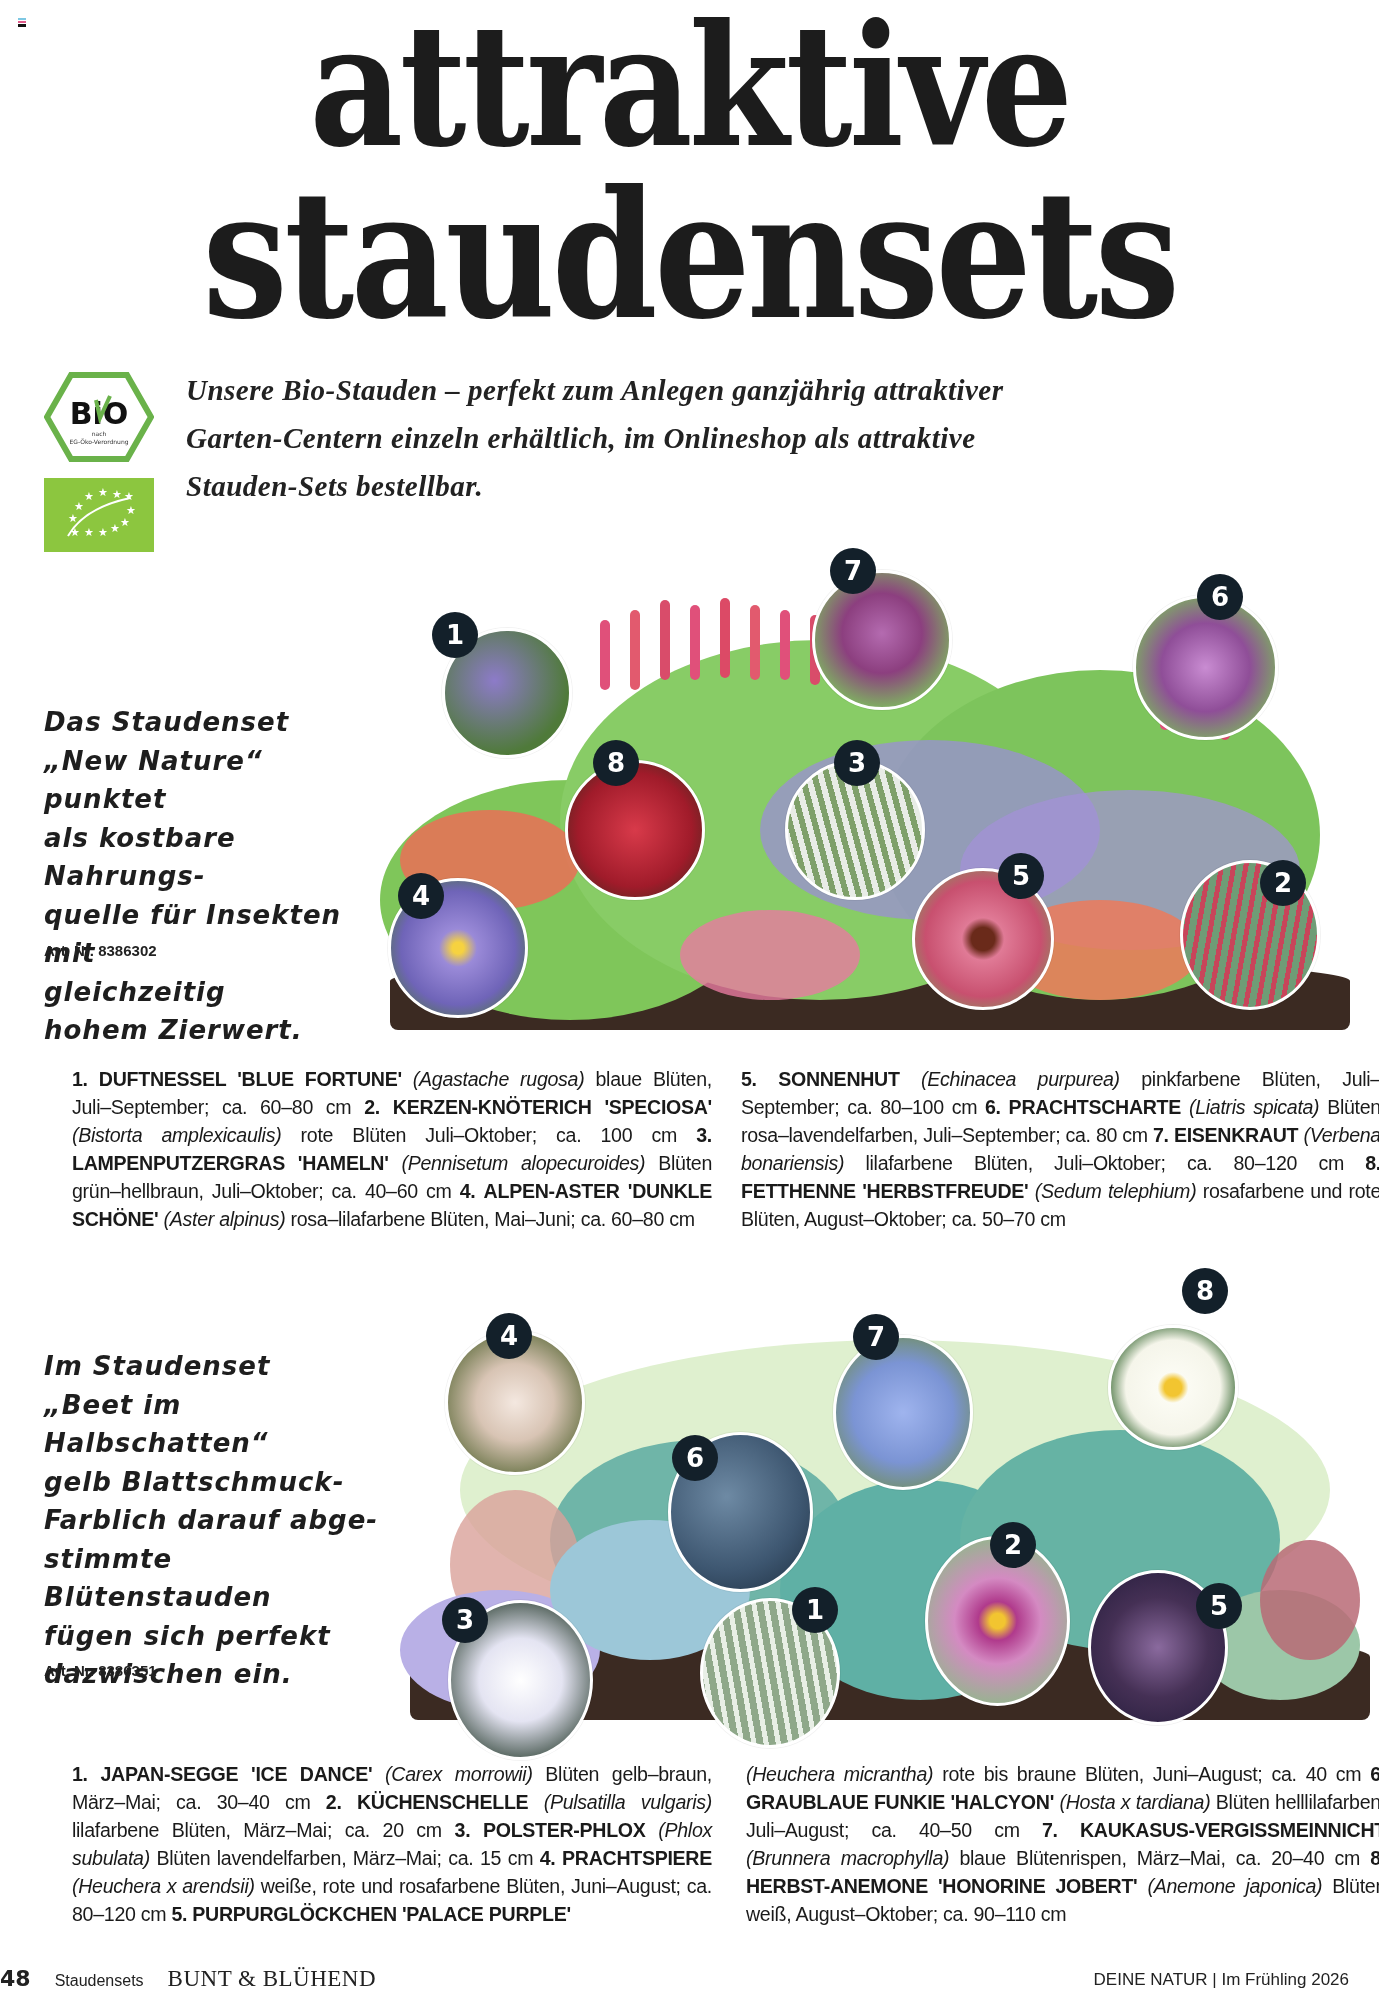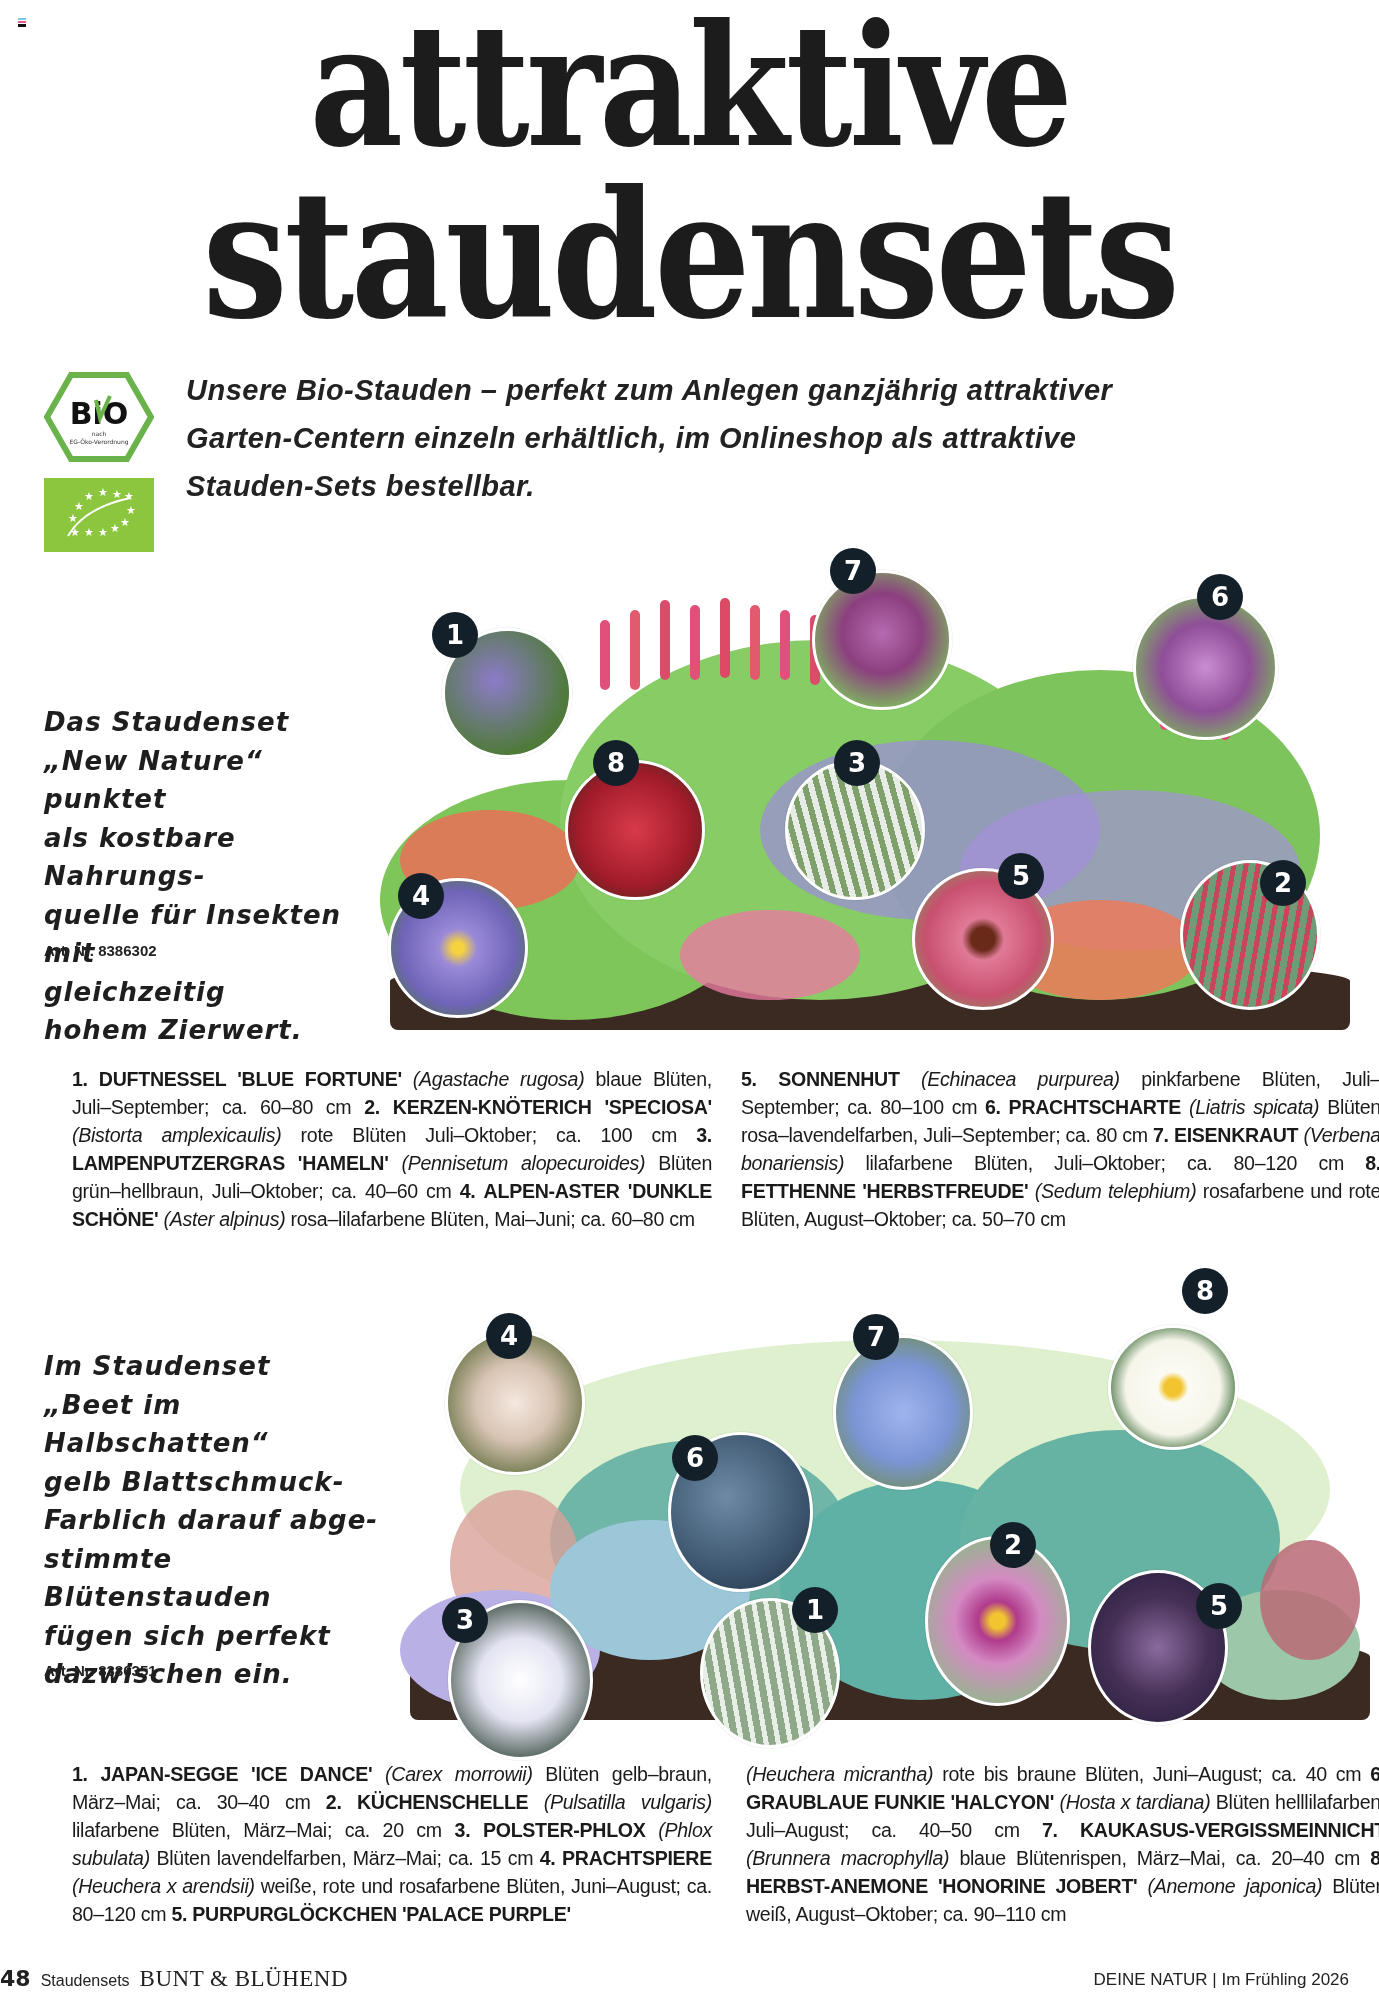--- a/index.html
+++ b/index.html
@@ -12,21 +12,21 @@
   .title { position: absolute; left: 0; width: 1379px; text-align: center;
     font-family: "DejaVu Serif", "Liberation Serif", serif; font-weight: bold;
     color: #1c1c1c; letter-spacing: -4px; line-height: 1; transform: scaleX(0.86); transform-origin: center; }
   .title.l1 { top: 2px; font-size: 168px; }
   .title.l2 { top: 168px; font-size: 176px; }
 
   .bio-logo { position: absolute; left: 44px; top: 372px; width: 110px; height: 90px; }
   .eu-logo { position: absolute; left: 44px; top: 478px; width: 110px; height: 74px; background: #8cc63f; }
 
   .intro { position: absolute; left: 186px; top: 366px; width: 1120px;
-    font-family: Liberation Sans, sans-serif; font-style: italic; font-weight: bold;
+    font-family: Liberation Serif, serif; font-style: italic; font-weight: bold;
     font-size: 29px; line-height: 48px; color: #222; letter-spacing: 0.5px; }
 
   .caption { position: absolute; left: 44px; width: 340px;
     font-family: "DejaVu Sans", sans-serif; font-style: italic; font-weight: bold;
     font-size: 26px; line-height: 38.5px; color: #1e1e1e; letter-spacing: 1px; }
   .artnr { position: absolute; left: 44px; font-size: 15px; font-weight: bold; color: #222; font-family: "Liberation Sans", sans-serif; }
 
   .bed { position: absolute; }
   .bed .soil { position: absolute; background: #3b2a22; border-radius: 40% 40% 8px 8px / 30% 30% 8px 8px; }
   .bed .foliage { position: absolute; border-radius: 50%; }
@@ -35,21 +35,21 @@
   .inset { position: absolute; border-radius: 50%; border: 3px solid #fff; box-shadow: 0 0 0 1px rgba(0,0,0,0.05); overflow: hidden; }
   .badge { position: absolute; width: 46px; height: 46px; border-radius: 50%;
     background: #13202a; color: #fff; font-family: "DejaVu Sans", sans-serif; font-weight: bold;
     font-size: 26px; line-height: 46px; text-align: center; z-index: 5; }
 
   .desc { position: absolute; font-family: "Liberation Sans", sans-serif; font-size: 19.6px; line-height: 28px;
     color: #1a1a1a; text-align: justify; letter-spacing: -0.3px; margin-left: 26px; }
   .desc b { font-weight: bold; }
   .desc i { font-style: italic; }
 
-  .footer-left { position: absolute; left: 0; top: 1966px; height: 28px; display: flex; align-items: baseline; gap: 10px; }
+  .footer-left { position: absolute; left: 0; top: 1966px; height: 28px; display: flex; align-items: baseline; gap: 24px; }
   .page-num { font-family: "DejaVu Sans", sans-serif; font-weight: bold; font-size: 22px; color: #222; }
   .footer-section { font-size: 16px; color: #222; font-family: "Liberation Sans", sans-serif; }
   .footer-brand { font-family: "Liberation Serif", serif; font-size: 23px; color: #222; letter-spacing: 0.5px; }
   .footer-right { position: absolute; right: 30px; top: 1970px; font-size: 17px; color: #222; font-family: "Liberation Sans", sans-serif; }
 </style>
 </head>
 <body>
 
 <div class="corner-mark">
   <i style="background:#7ec8e3"></i>

